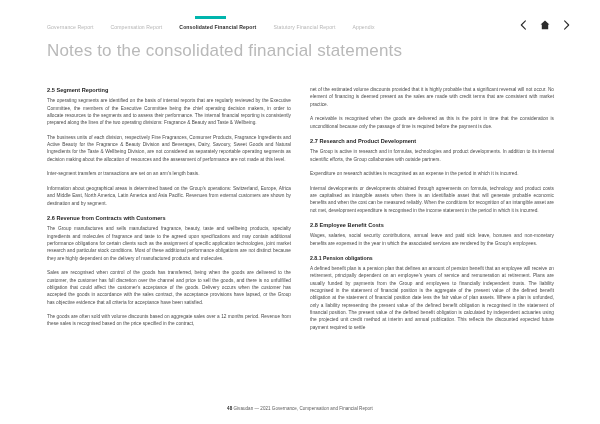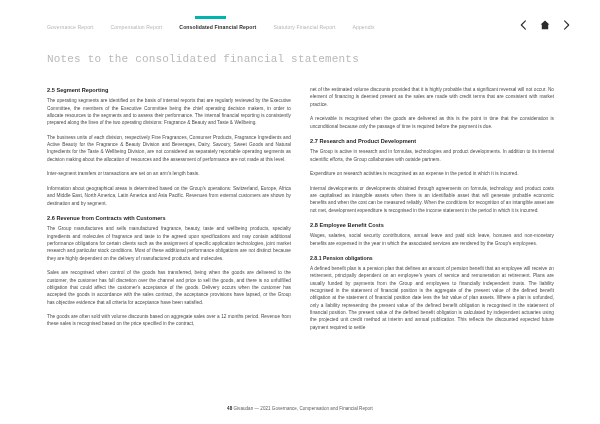--- a/index.html
+++ b/index.html
@@ -67,24 +67,24 @@
     align-items: center;
     gap: 13px;
     padding-top: 4px;
   }
   .navicons svg { display: block; }
   .nav-btn { cursor: pointer; line-height: 0; }
 
   
   .page-title {
     position: absolute;
-    top: 52px;
+    top: 44px;
     left: 47px;
-    font-family: Liberation Mono, monospace;
-    font-size: 11px;
+    font-family: Liberation Sans, sans-serif;
+    font-size: 17px;
     line-height: 14px;
     color: #b9b9b9;
     letter-spacing: 0.18px;
     white-space: nowrap;
   }
 
   
   .columns {
     position: absolute;
     top: 86px;

